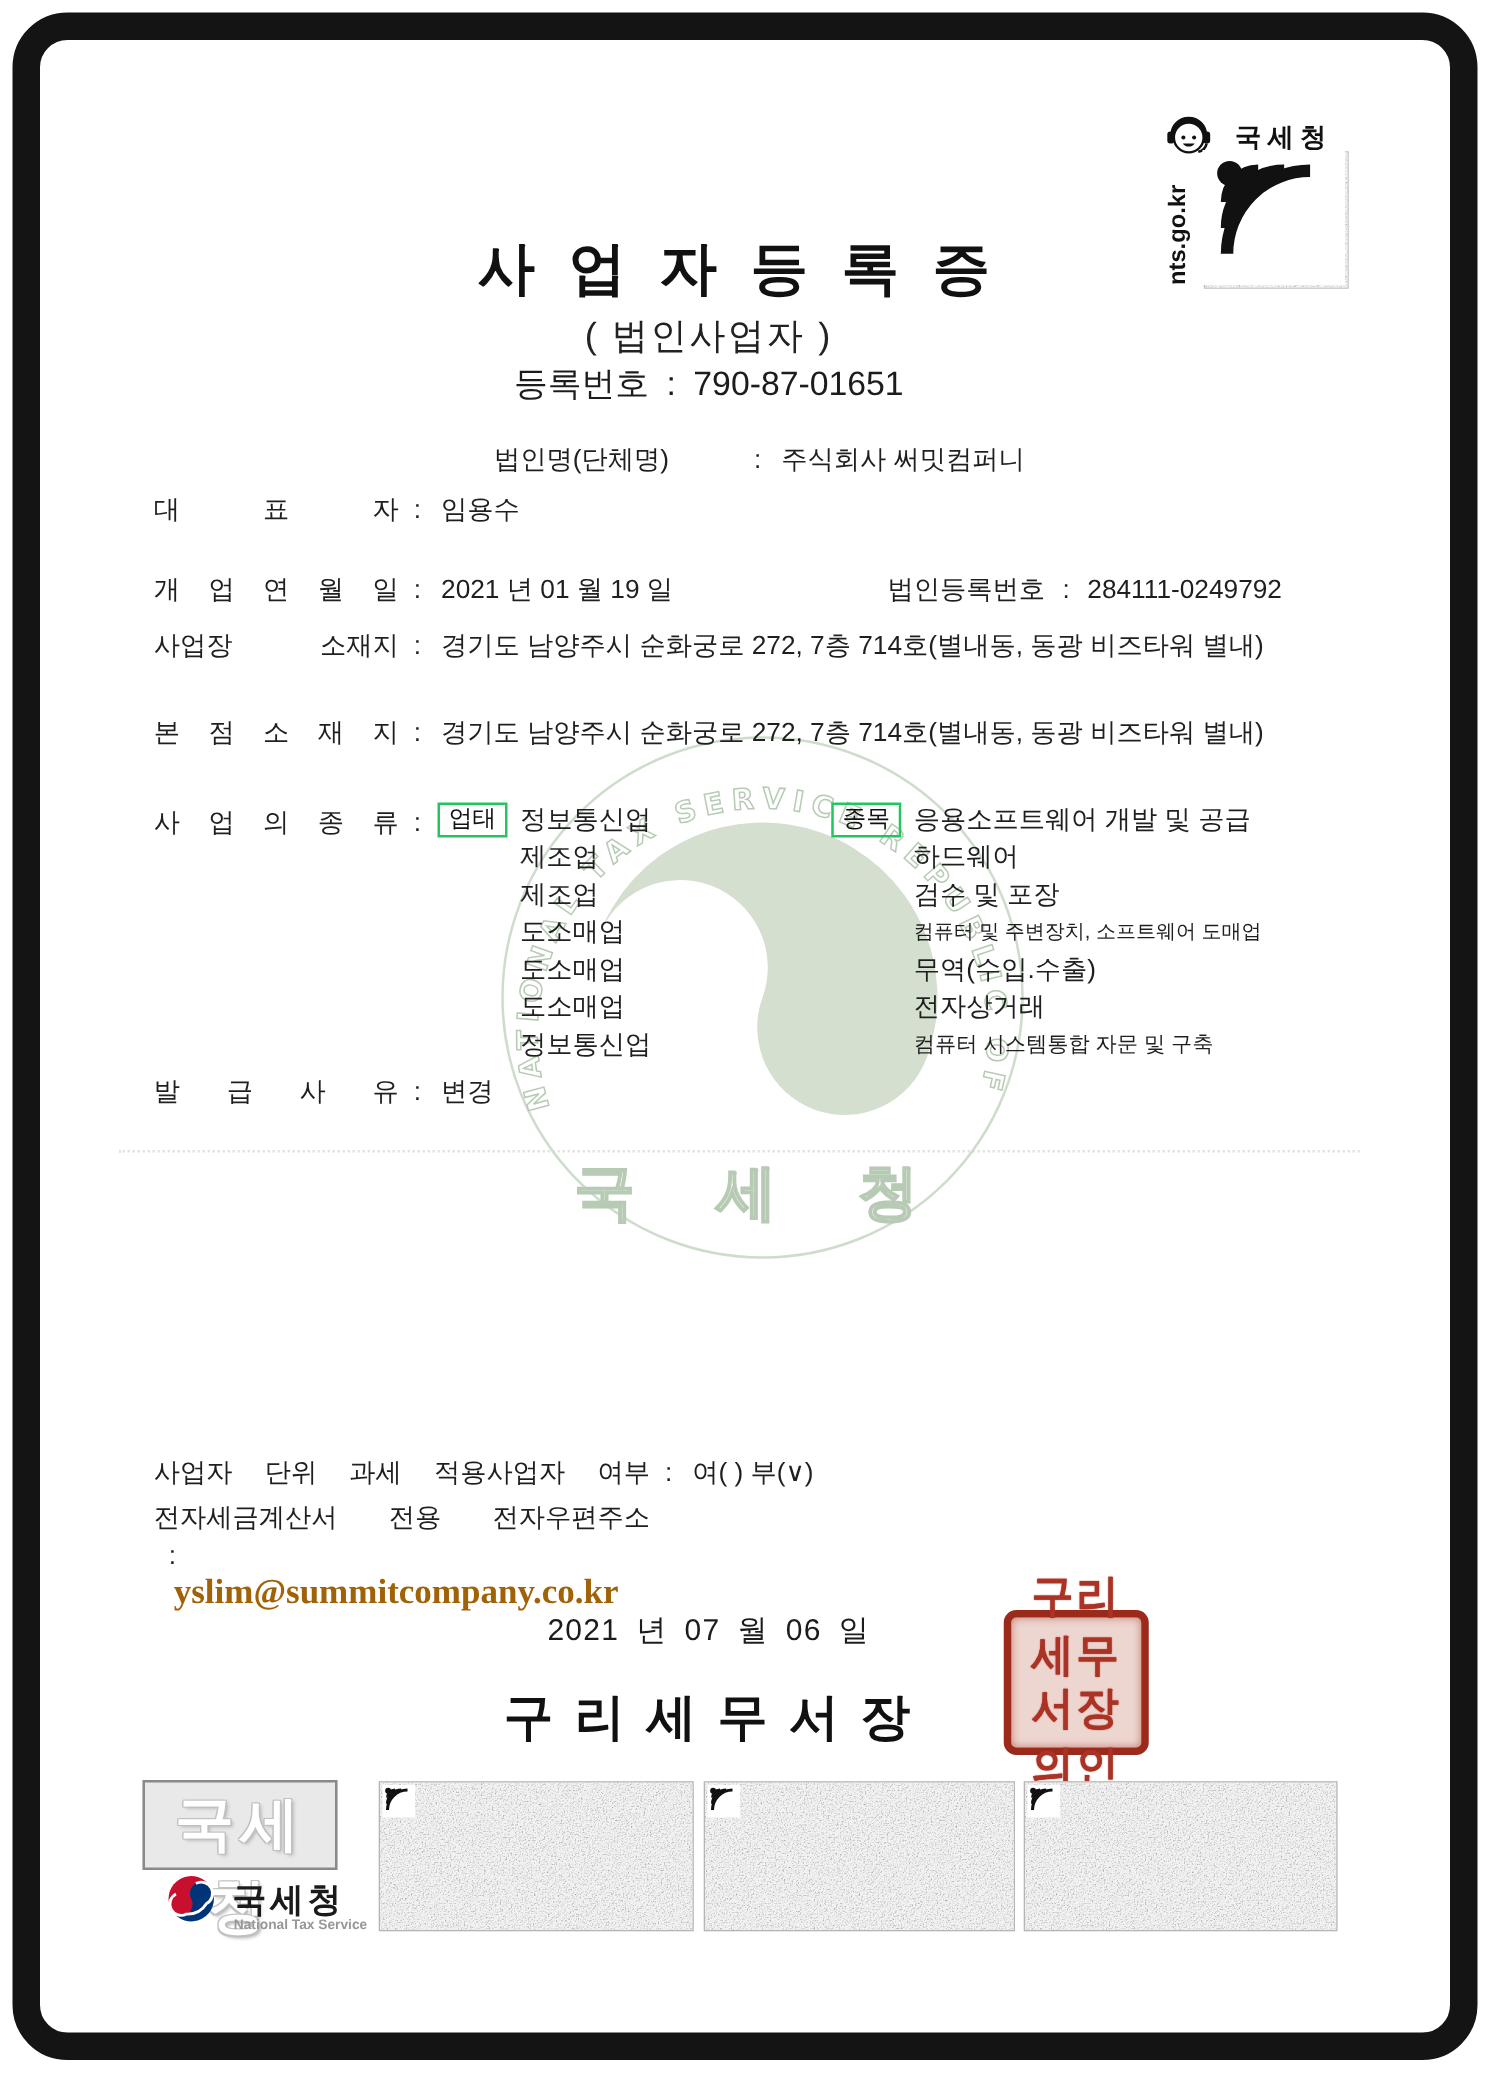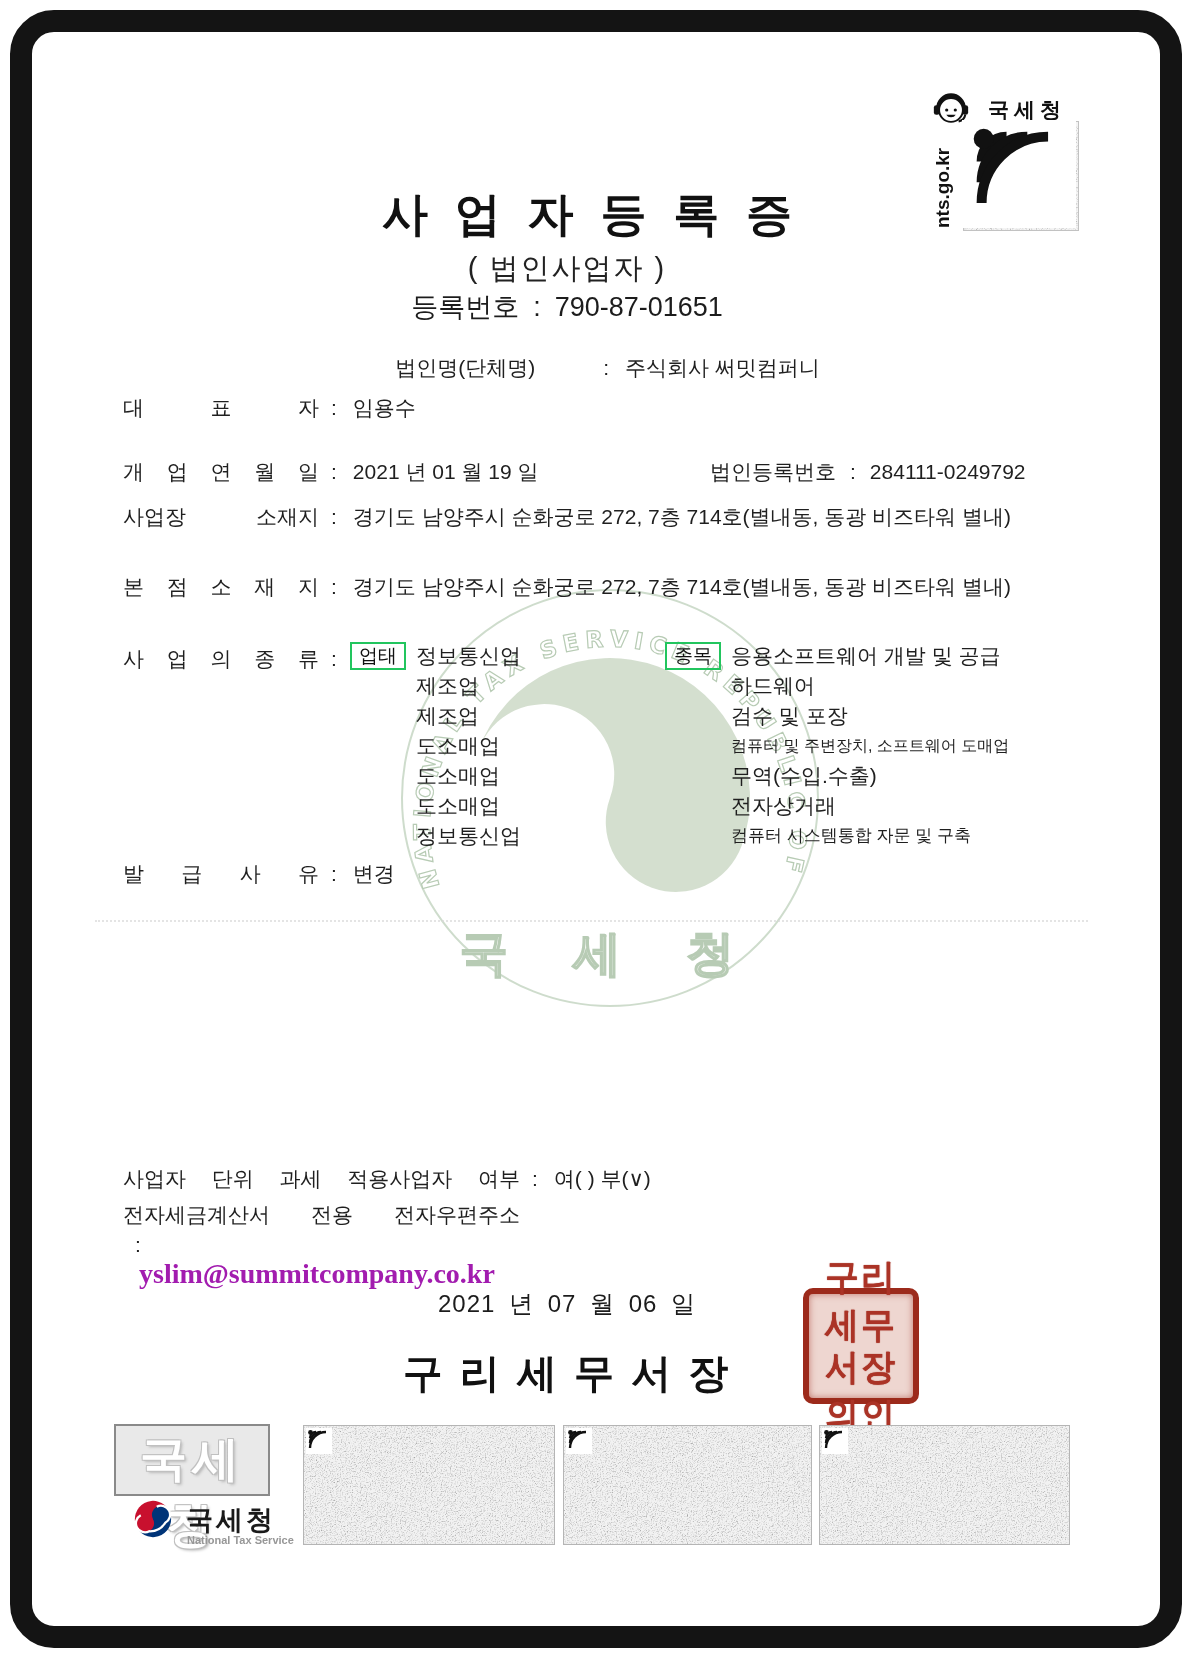--- a/index.html
+++ b/index.html
@@ -46,21 +46,21 @@
   .bitem{flex:1;margin-left:10px;line-height:29px;}
 
   .dotline{position:absolute;left:95px;right:104px;top:920px;border-top:2px dotted #d9d9d9;opacity:.7;}
 
   
   .row2{position:absolute;left:123px;display:flex;align-items:flex-start;font-size:21px;line-height:30px;}
   .lab2{width:397px;text-align:justify;text-align-last:justify;flex:none;}
   .row2 .colon{margin-left:12px;}
   .row2 .val{margin-left:16px;}
   .email-val{font-family:"Liberation Serif","DejaVu Serif",serif;font-weight:700;font-size:28px;
-             line-height:28px;margin-top:0px;color:#a21caf;}
+             line-height:28px;margin-top:0px;color:#a16207;}
 
   .date-line{position:absolute;left:0;right:58px;top:1288px;text-align:center;font-size:24px;
              word-spacing:6px;letter-spacing:1px;color:#1c1c1c;}
   .issuer{position:absolute;left:0;right:58px;top:1346px;text-align:center;font-size:40px;
           font-weight:600;letter-spacing:3px;color:#111;}
   .seal{position:absolute;left:803px;top:1288px;width:116px;height:116px;box-sizing:border-box;
         border:6px solid #9c2a1b;border-radius:10px;background:#eed6d0;
         box-shadow:inset 0 0 7px rgba(156,42,27,.55);display:flex;flex-direction:column;
         justify-content:center;text-align:center;}
   .seal div{font-size:34px;line-height:45px;font-weight:800;color:#ab3326;letter-spacing:2px;

